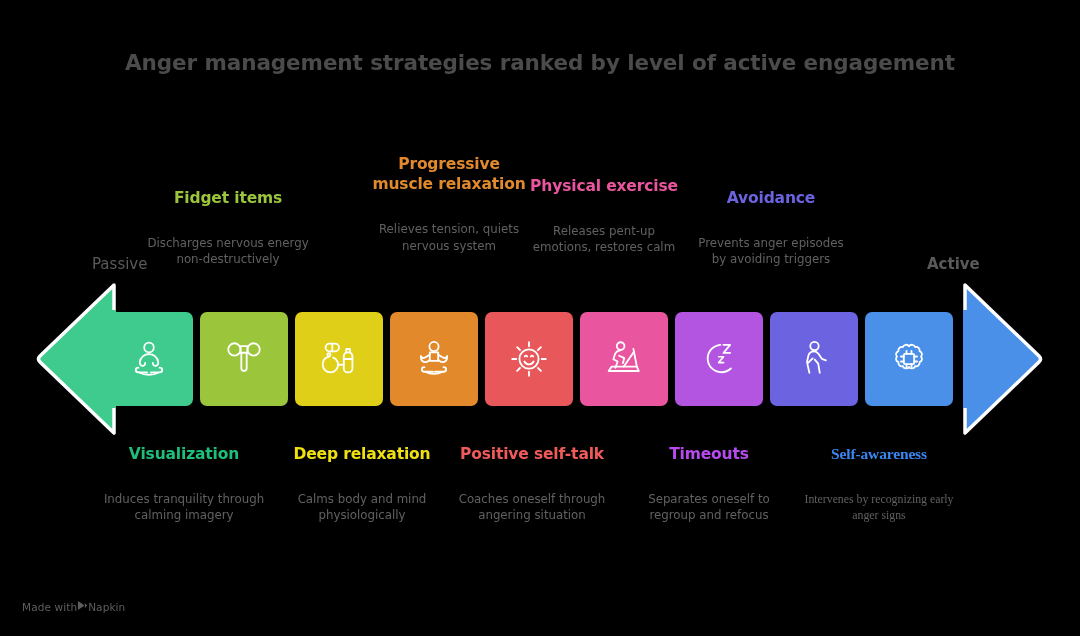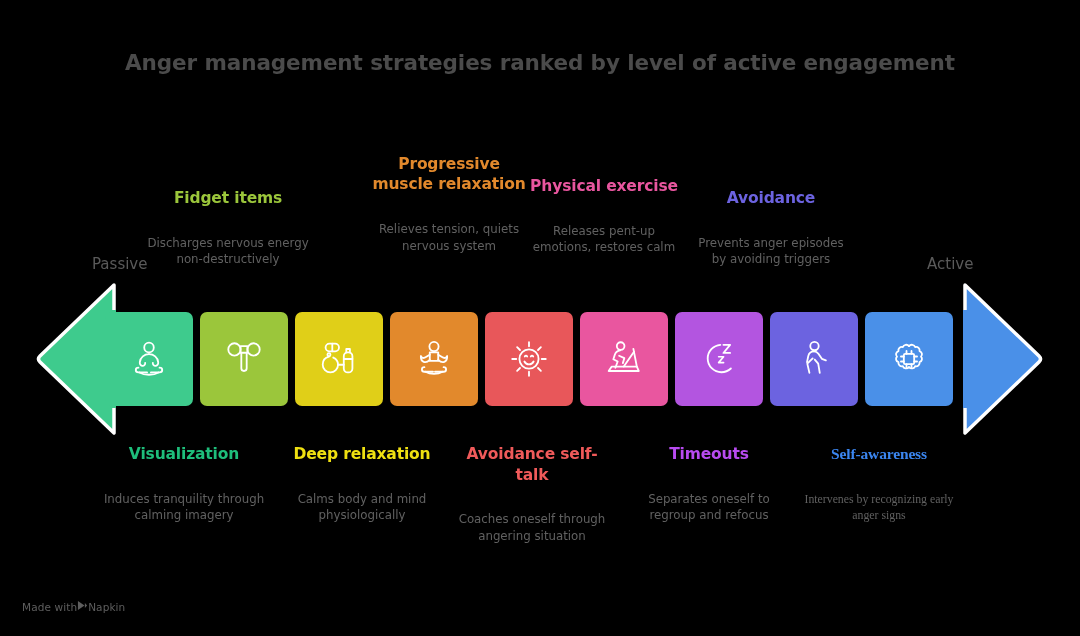--- a/index.html
+++ b/index.html
@@ -38,21 +38,21 @@
 
   
   .axis-label {
     position: absolute;
     top: 255px;
     font-size: 15px;
     color: #5a5a5a;
     white-space: nowrap;
   }
   #axis-passive { left: 92px; }
-  #axis-active  { left: 927px; }
+  #axis-active  { left: 927px; font-weight: bold; }
 
   
   #band {
     position: absolute;
     left: 0;
     top: 282px;
     width: 1080px;
     height: 154px;
   }
   #arrow-left, #arrow-right {
@@ -276,21 +276,21 @@
     <div class="c-title" style="color:#1EBE7B">Visualization</div>
     <div class="c-desc">Induces tranquility through calming imagery</div>
   </div>
 
   <div class="callout" style="left:281px; top:444px;">
     <div class="c-title" style="color:#EFE011">Deep relaxation</div>
     <div class="c-desc">Calms body and mind physiologically</div>
   </div>
 
   <div class="callout" style="left:451px; top:444px;">
-    <div class="c-title" style="color:#F05A5A">Avoidance self-talk</div>
+    <div class="c-title" style="color:#F05A5A">Positive self-talk</div>
     <div class="c-desc">Coaches oneself through angering situation</div>
   </div>
 
   <div class="callout" style="left:628px; top:444px;">
     <div class="c-title" style="color:#B84BF0">Timeouts</div>
     <div class="c-desc">Separates oneself to regroup and refocus</div>
   </div>
 
   <div class="callout" style="left:798px; top:444px;font-family:Liberation Serif, serif;">
     <div class="c-title" style="color:#3B86F0">Self-awareness</div>

